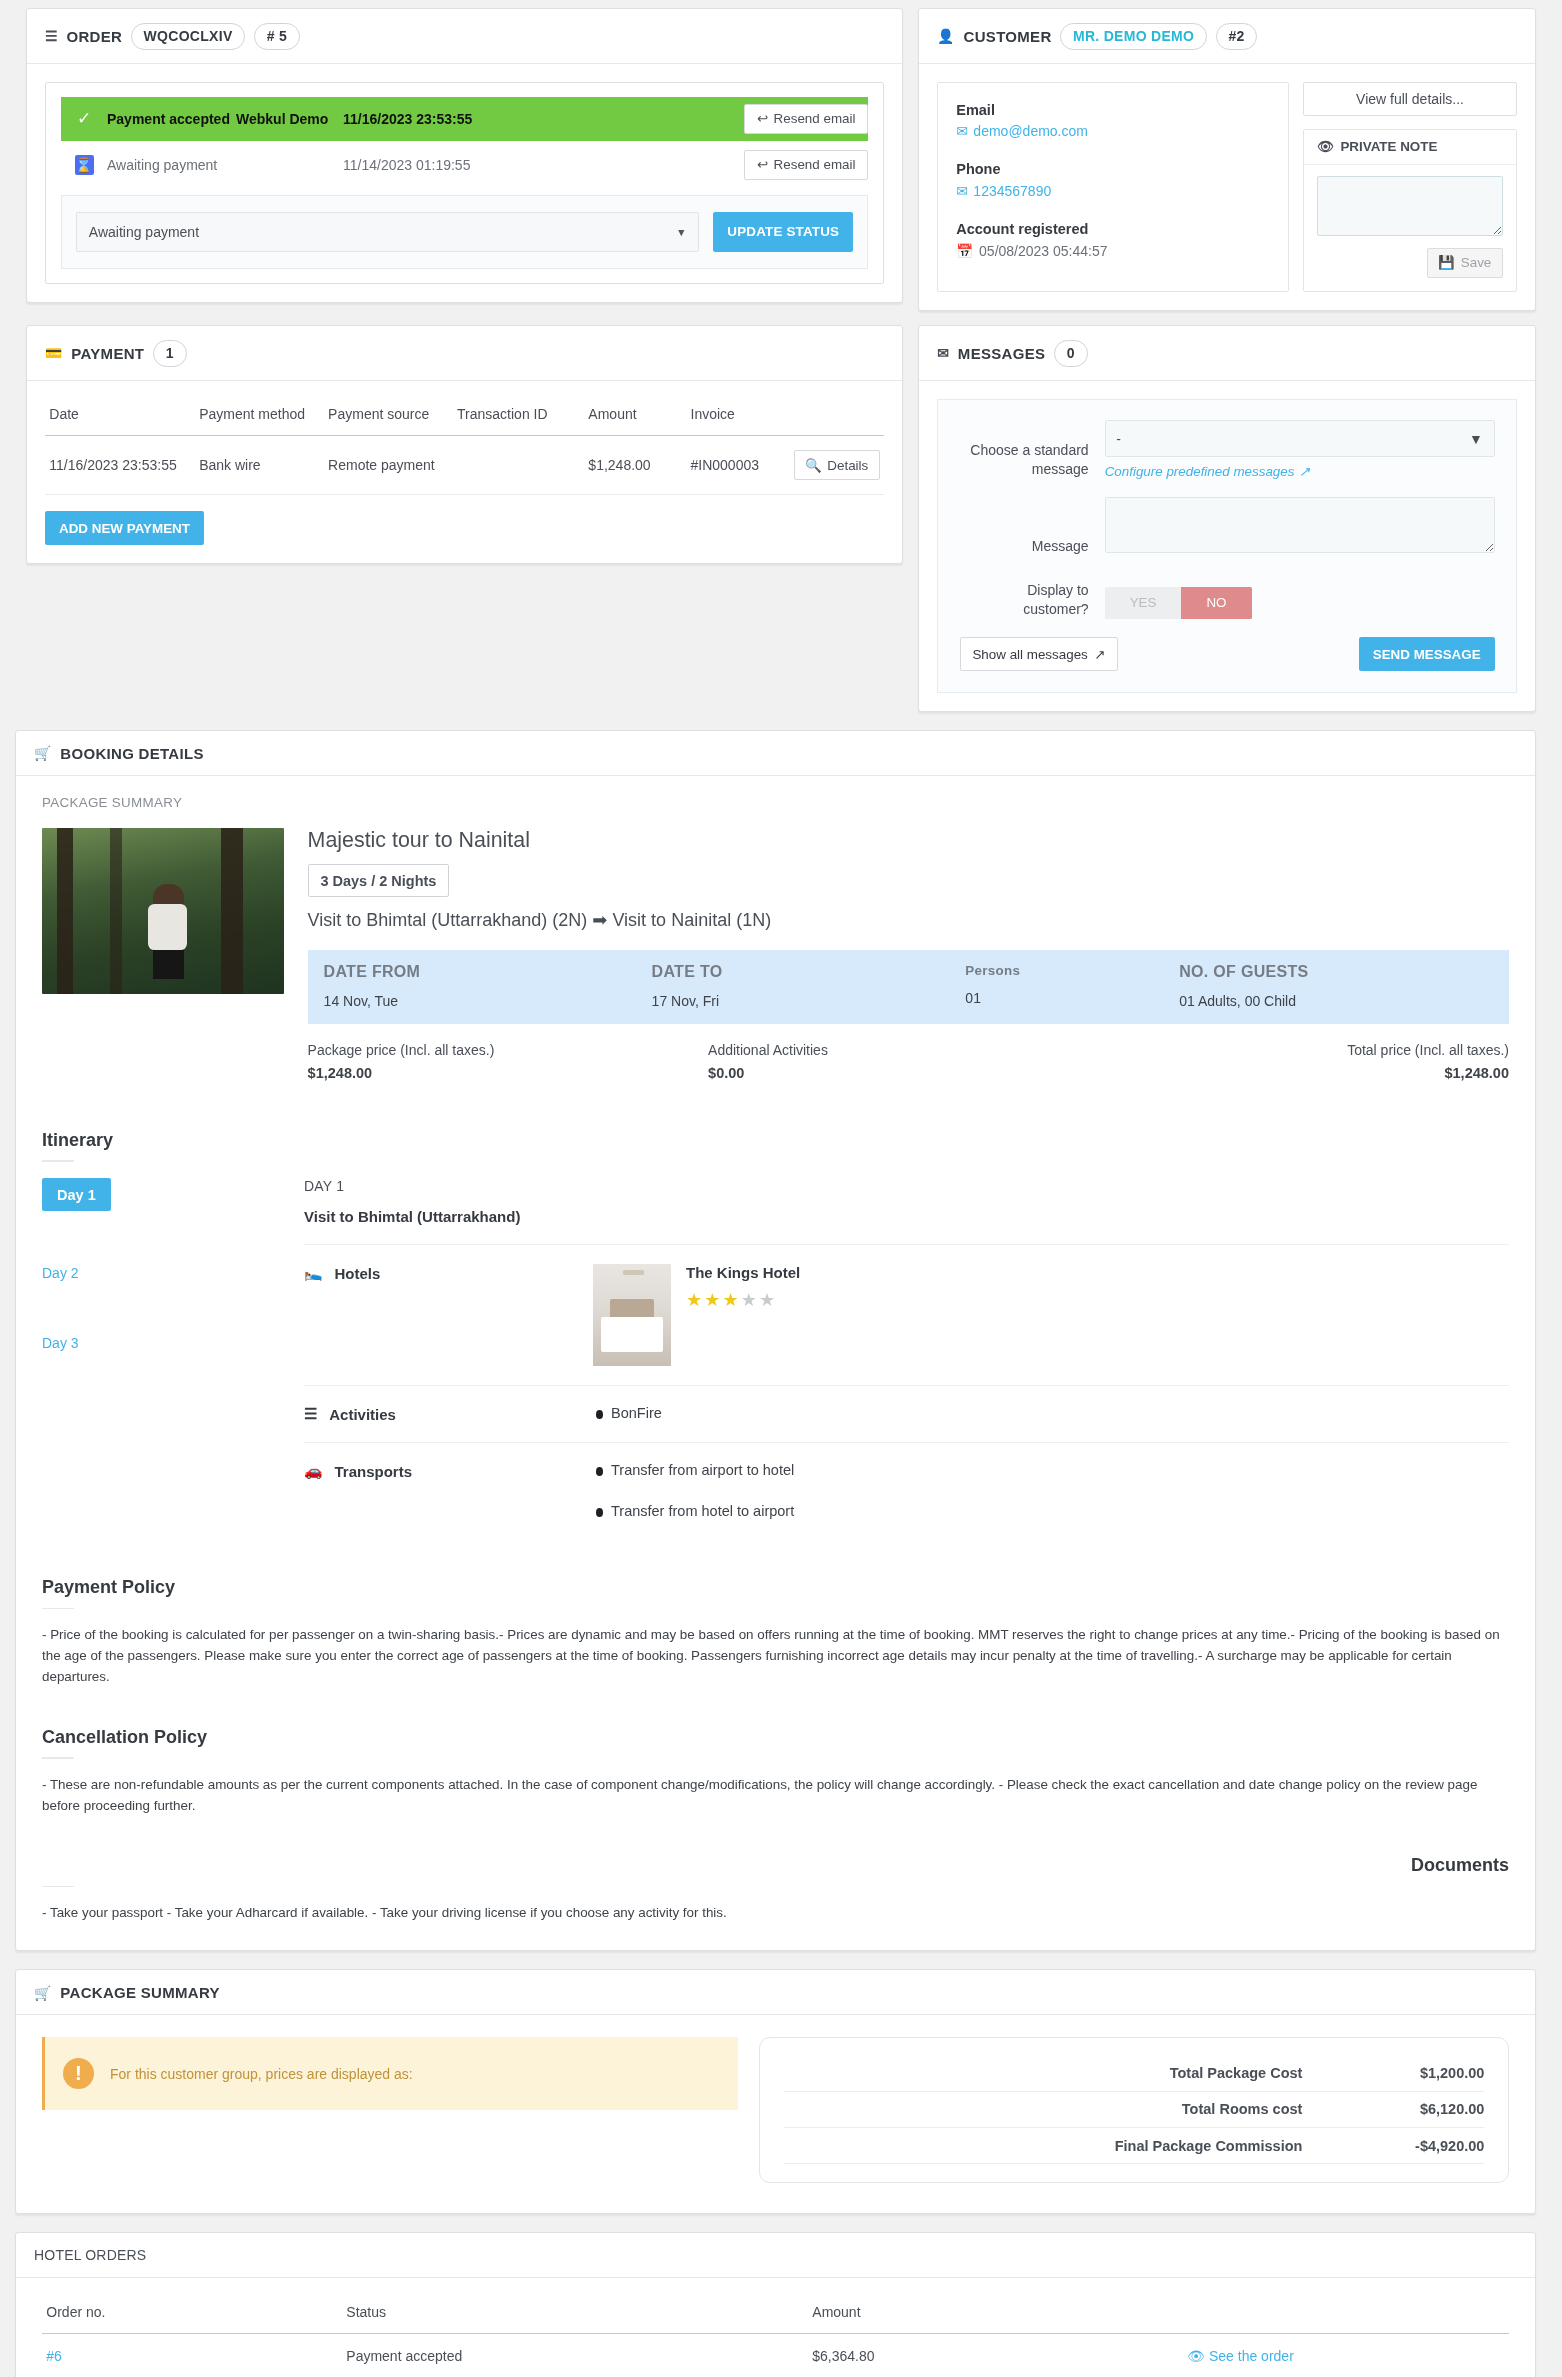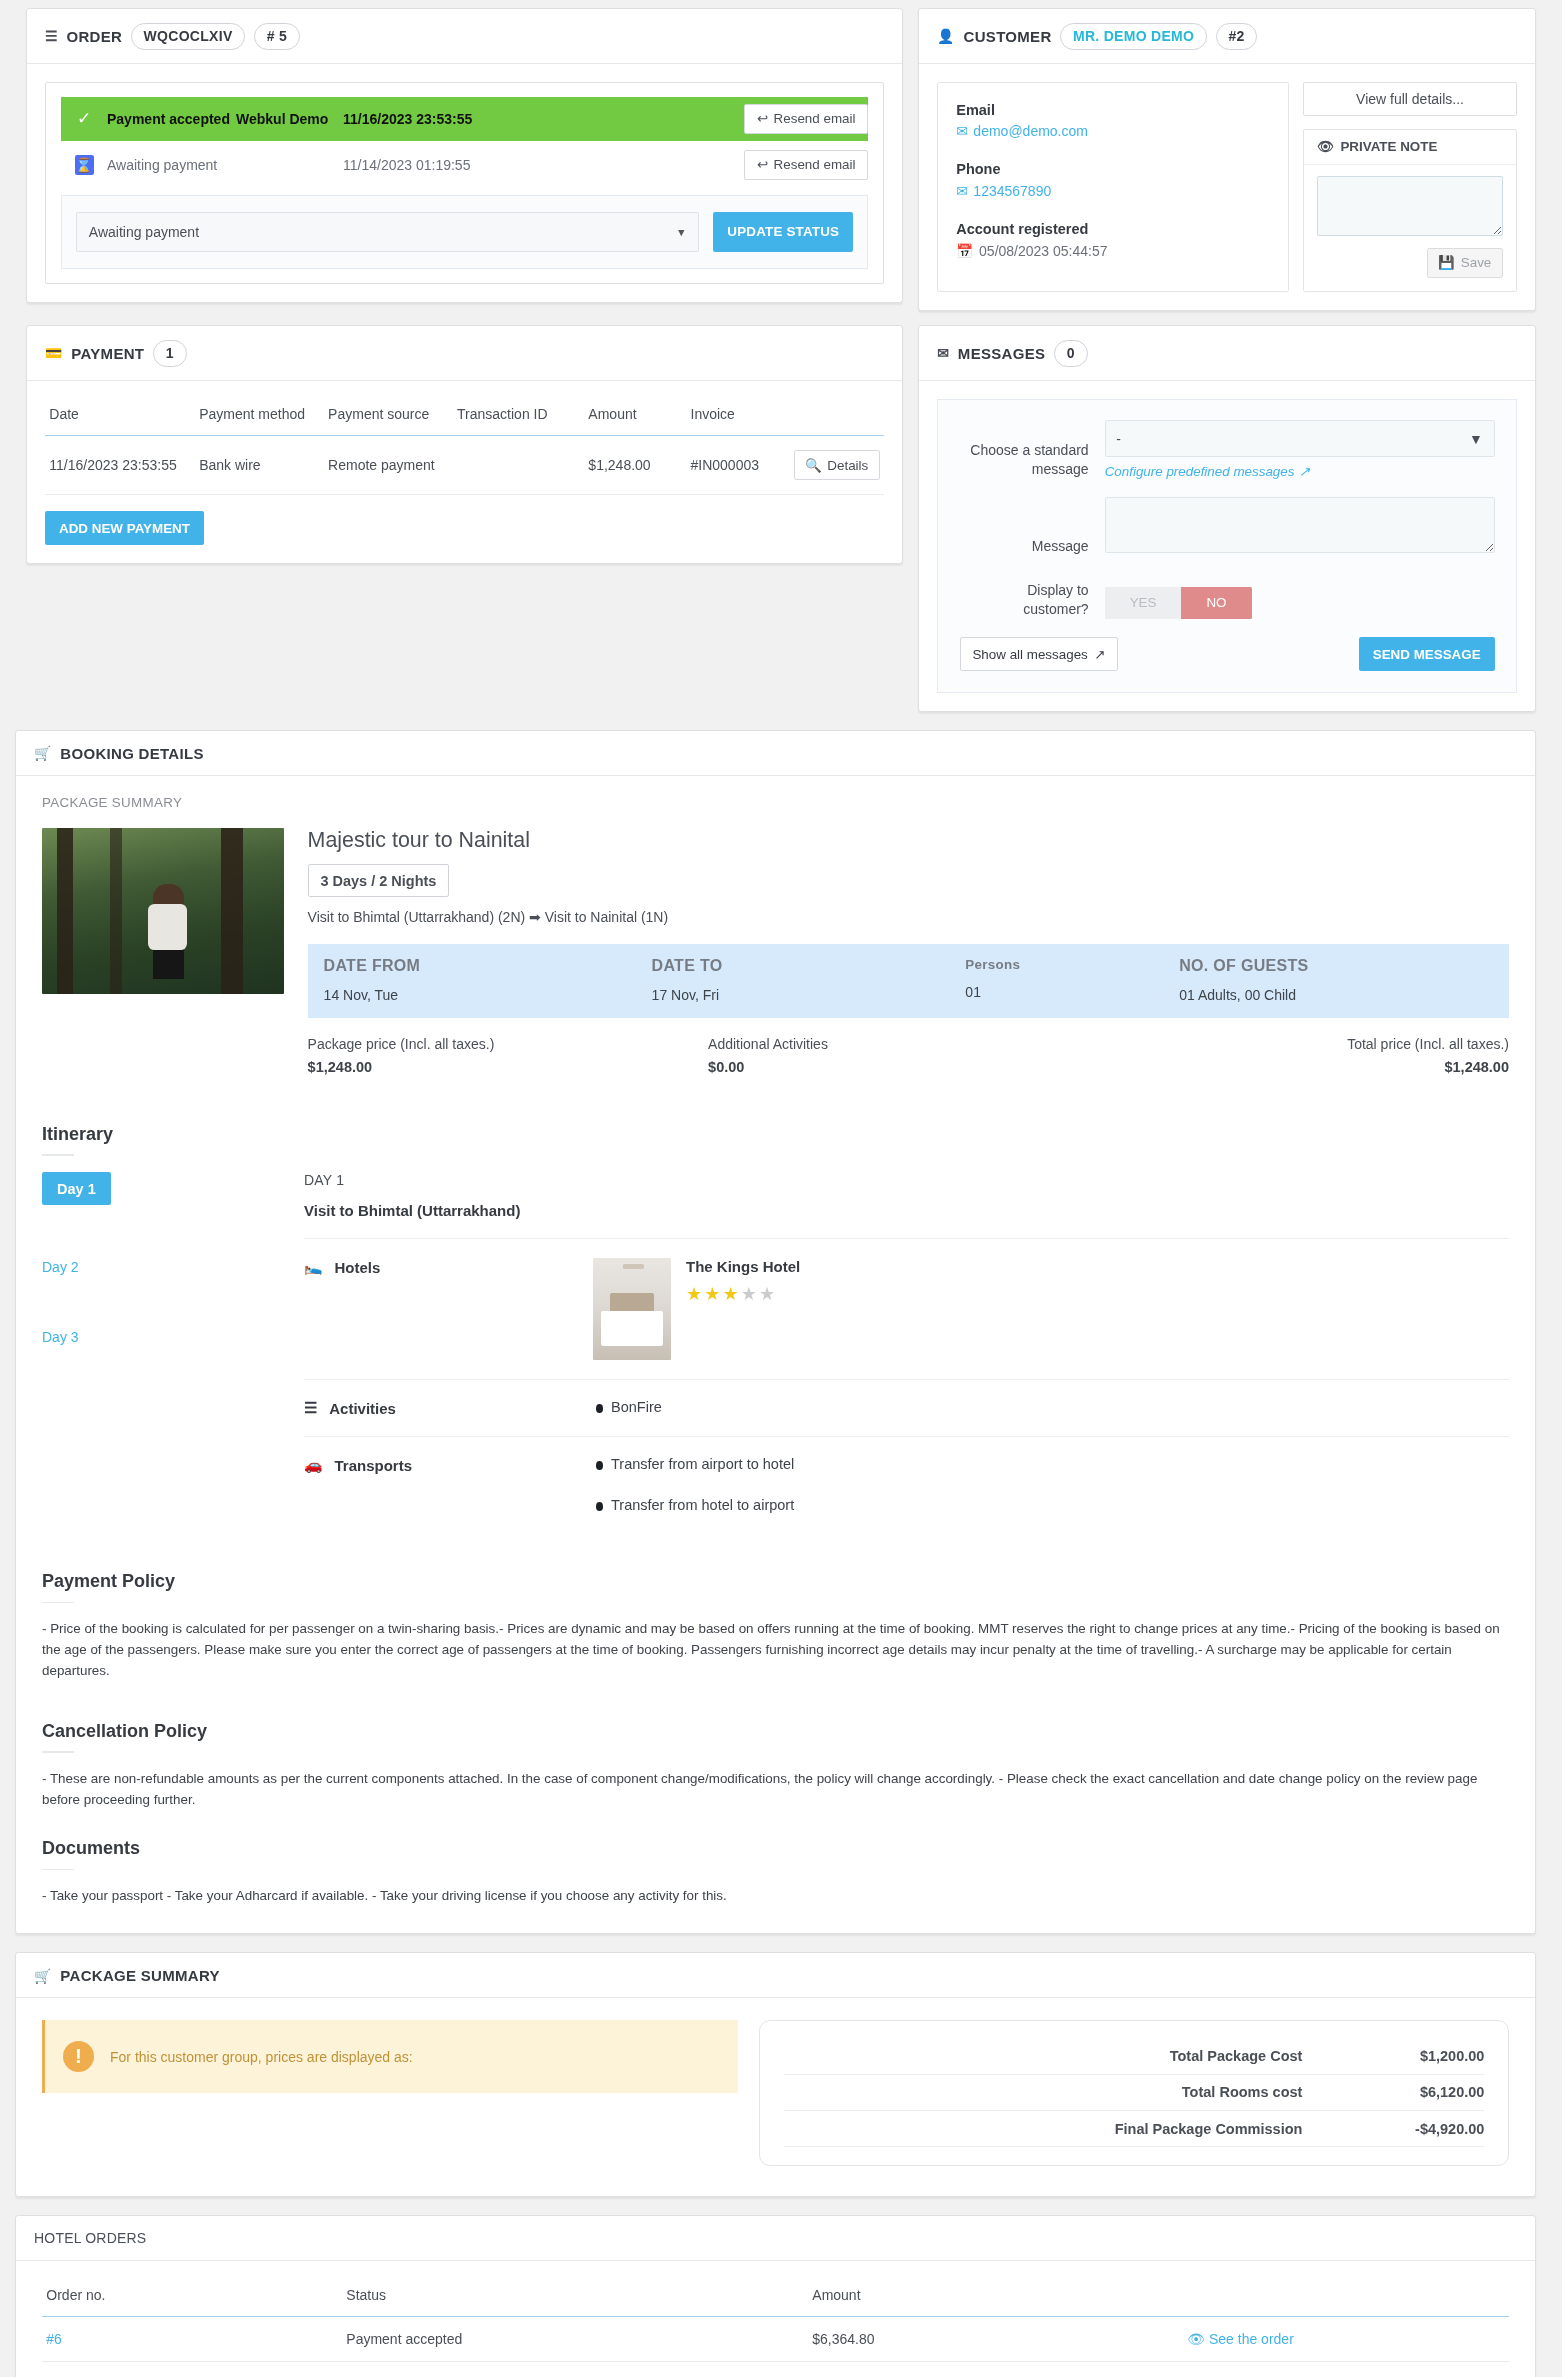--- a/index.html
+++ b/index.html
@@ -167,21 +167,21 @@
   }
   .pkg-img .trunk { position:absolute; background:#2a2118; opacity:.85; }
   .pkg-img .hiker-body { position:absolute; left:46%; top:46%; width:31px; height:75px; background:#161616; border-radius:6.4px 6.4px 0 0;}
   .pkg-img .hiker-pack { position:absolute; left:44%; top:46%; width:39px; height:46px; background:#e8e6e1; border-radius:6.4px;}
   .pkg-img .hiker-hair { position:absolute; left:46%; top:34%; width:31px; height:41px; background:#4a3526; border-radius:14px 14px 7.5px 7.5px;}
   .pkg-title { font-size:21.4px; color:#4a4f57; font-weight:normal; }
   .badge-days {
     display:inline-block; margin-top:11.8px; border:0.5px solid #cfd3d8; border-radius:2.1px;
     padding:7.5px 11.8px; font-size:14.5px; font-weight:bold; color:#4a4f57;
   }
-  .route { margin-top:11.8px; font-size:14px; color:#4a4f57; }
+  .route { margin-top:11.8px; font-size:18px; color:#4a4f57; }
   .info-strip {
     margin-top:19px; background:#d6eafc; display:flex; padding:13px 16px 15px 16px;
   }
   .info-strip .col { flex:1; }
   .info-strip .hd {
     font-size:16px; font-weight:bold; color:#777c84; text-transform:uppercase;
     letter-spacing:0.3px; margin-bottom:11.8px;
   }
   .info-strip .vl { font-size:14px; color:#3e434a; }
   .price-strip { margin-top:18px; display:flex; }
@@ -566,21 +566,21 @@
     </div>
 
     <h3 class="head" style="margin-top:39px;">Payment Policy</h3>
     <div class="rule"></div>
     <div class="policy-text">- Price of the booking is calculated for per passenger on a twin-sharing basis.- Prices are dynamic and may be based on offers running at the time of booking. MMT reserves the right to change prices at any time.- Pricing of the booking is based on the age of the passengers. Please make sure you enter the correct age of passengers at the time of booking. Passengers furnishing incorrect age details may incur penalty at the time of travelling.- A surcharge may be applicable for certain departures.</div>
 
     <h3 class="head" style="margin-top:39px;">Cancellation Policy</h3>
     <div class="rule"></div>
     <div class="policy-text">- These are non-refundable amounts as per the current components attached. In the case of component change/modifications, the policy will change accordingly. - Please check the exact cancellation and date change policy on the review page before proceeding further.</div>
 
-    <h3 class="head" style="margin-top:28px;">Documents</h3>
+    <h3 class="head" style="margin-top:39px;text-align:right;">Documents</h3>
     <div class="rule"></div>
     <div class="policy-text">- Take your passport - Take your Adharcard if available. - Take your driving license if you choose any activity for this.</div>
 
   </div>
 </div>
 
 <div class="panel" style="margin:18px 26px 0 15px;">
   <div class="panel-head">
     <span class="ico">🛒</span>
     <span>PACKAGE SUMMARY</span>

